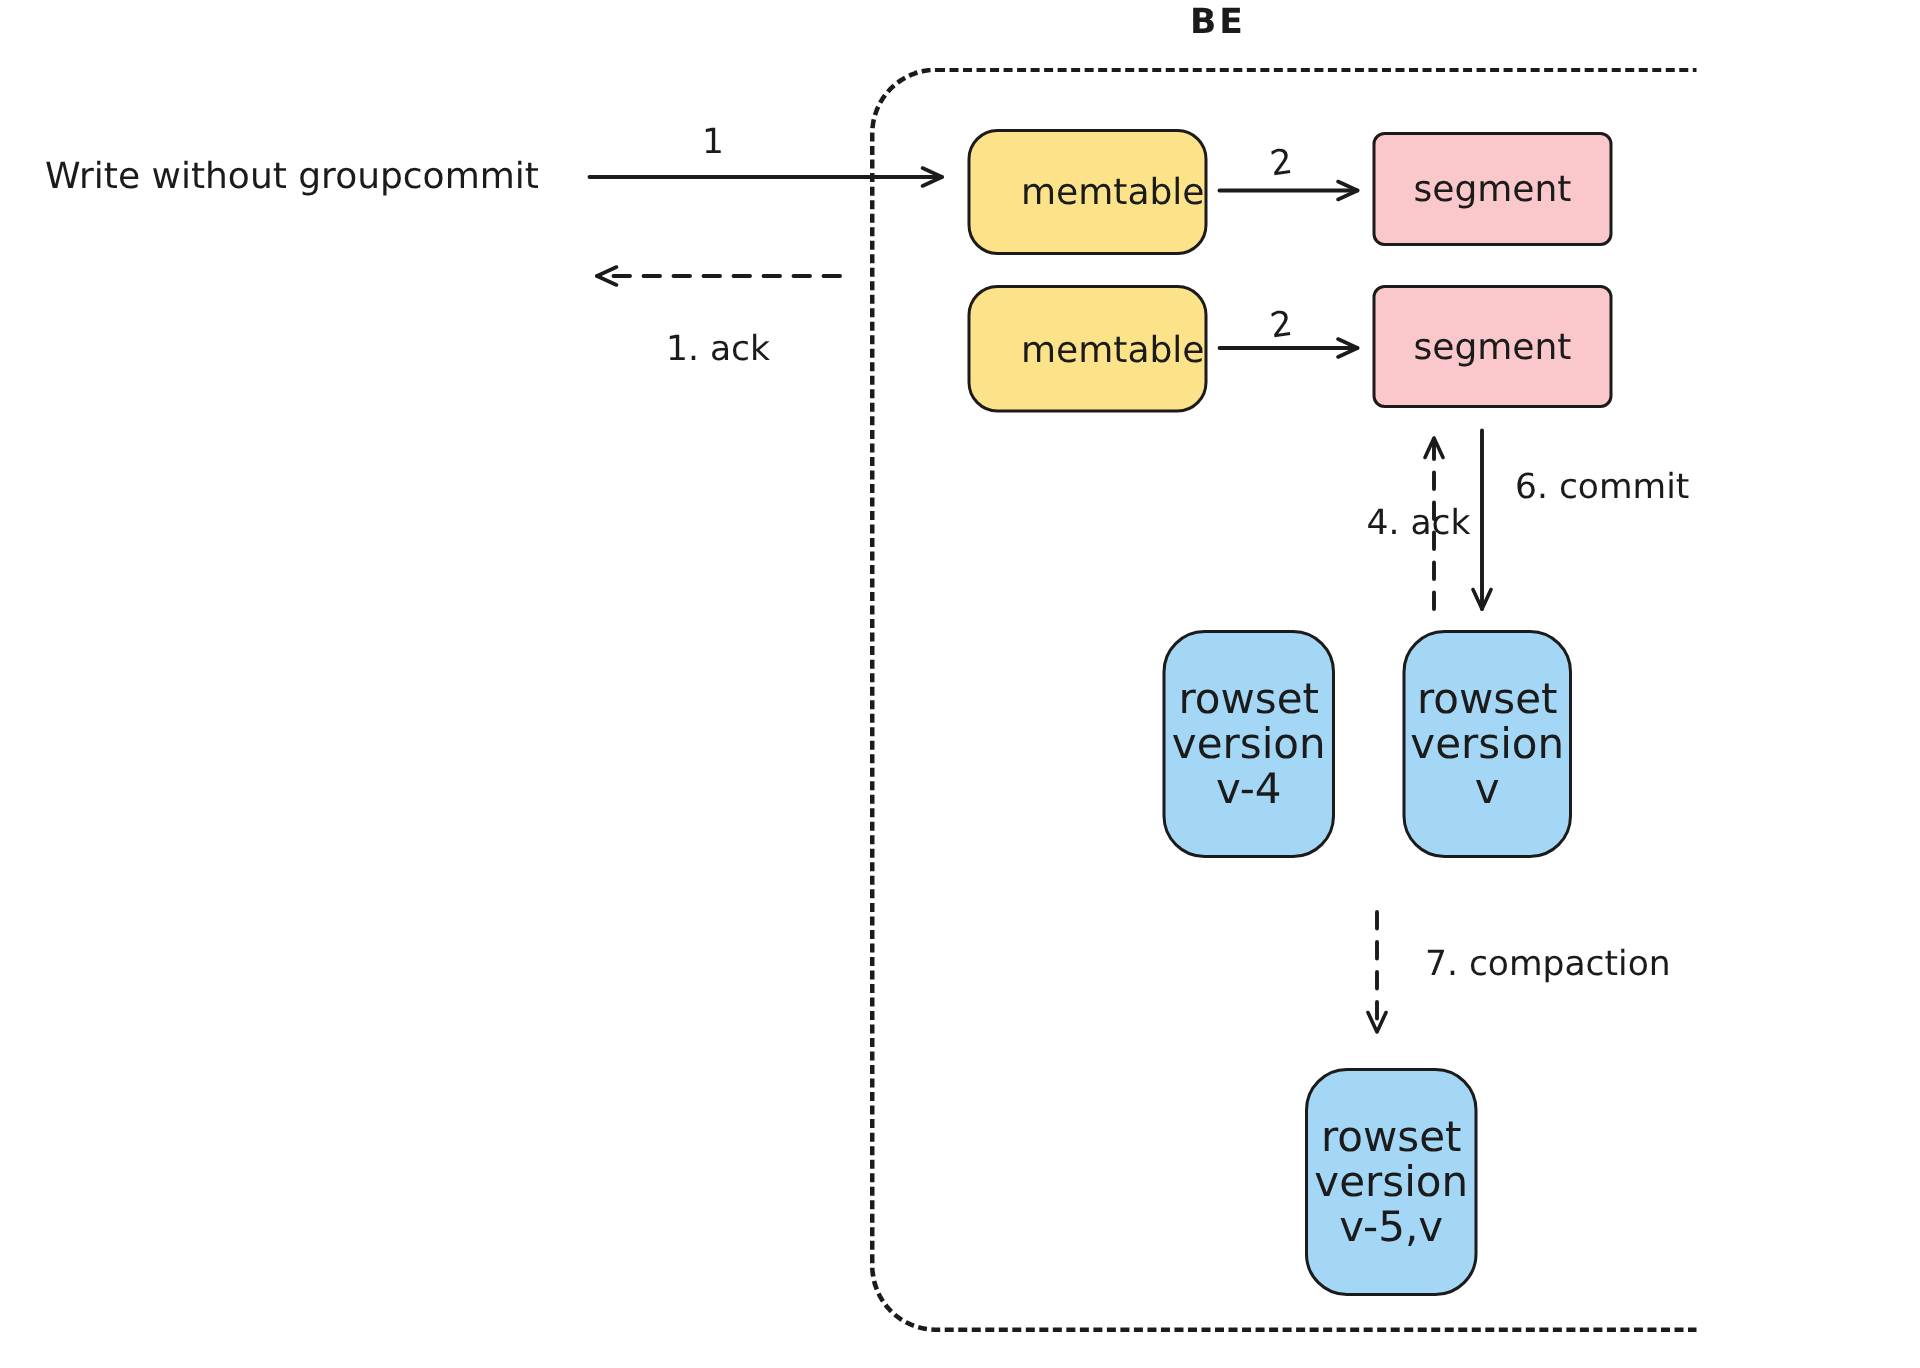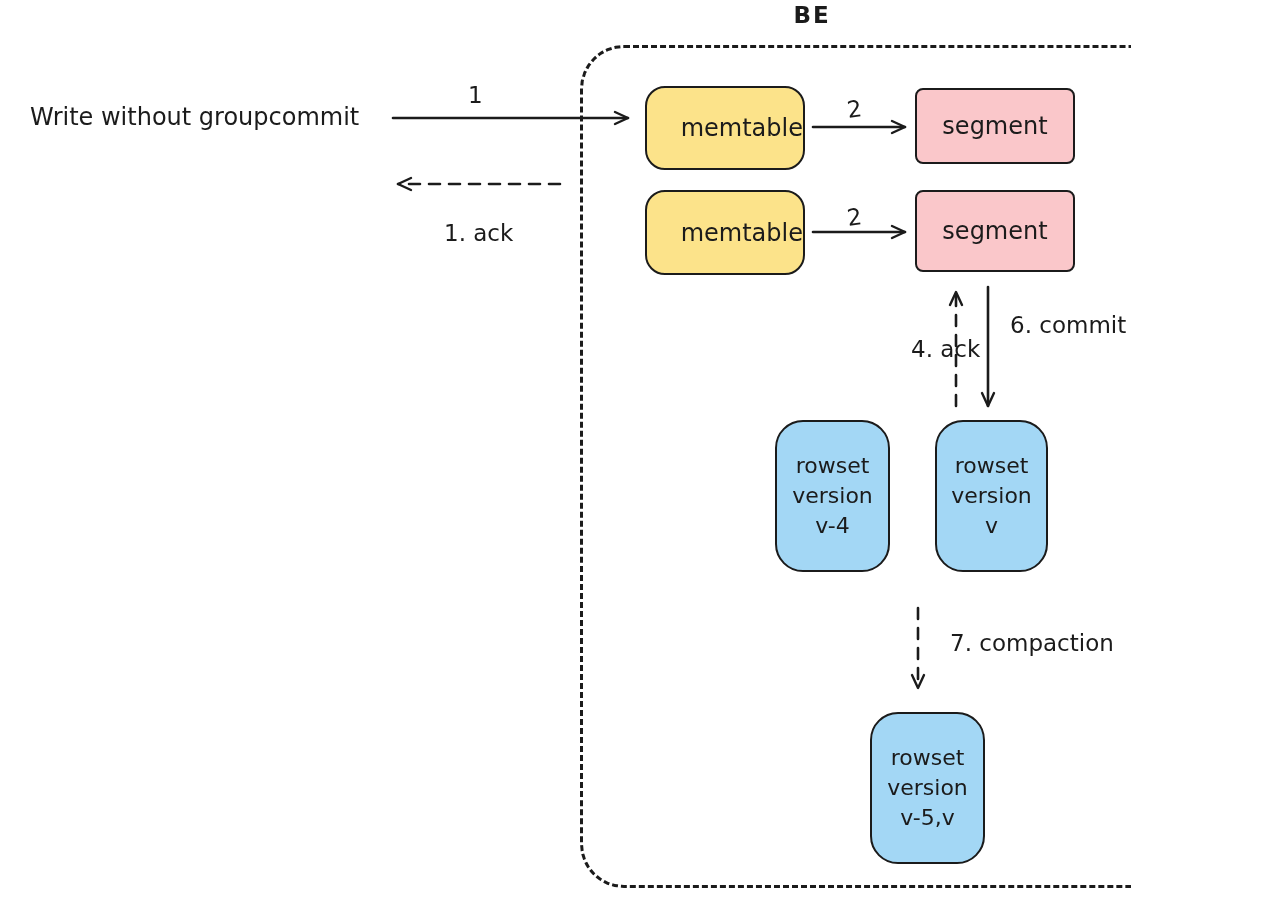--- a/index.html
+++ b/index.html
@@ -51,21 +51,21 @@
     align-items: center;
     justify-content: center;
     font-size: 24px;
   }
   .memtable { background: var(--memtable-fill); border-radius: 20px; justify-content: flex-end; }
   .segment  { background: var(--segment-fill);  border-radius: 8px; }
   .rowset {
     background: var(--rowset-fill);
     border-radius: 28px;
     flex-direction: column;
-    font-size: 22px;
+    font-size: 28px;
     line-height: 30px;
     text-align: center;
   }
   .lbl {
     position: absolute;
     font-size: 23px;
     white-space: nowrap;
   }
   .tilt { transform: rotate(-8deg); }
   .edges {

